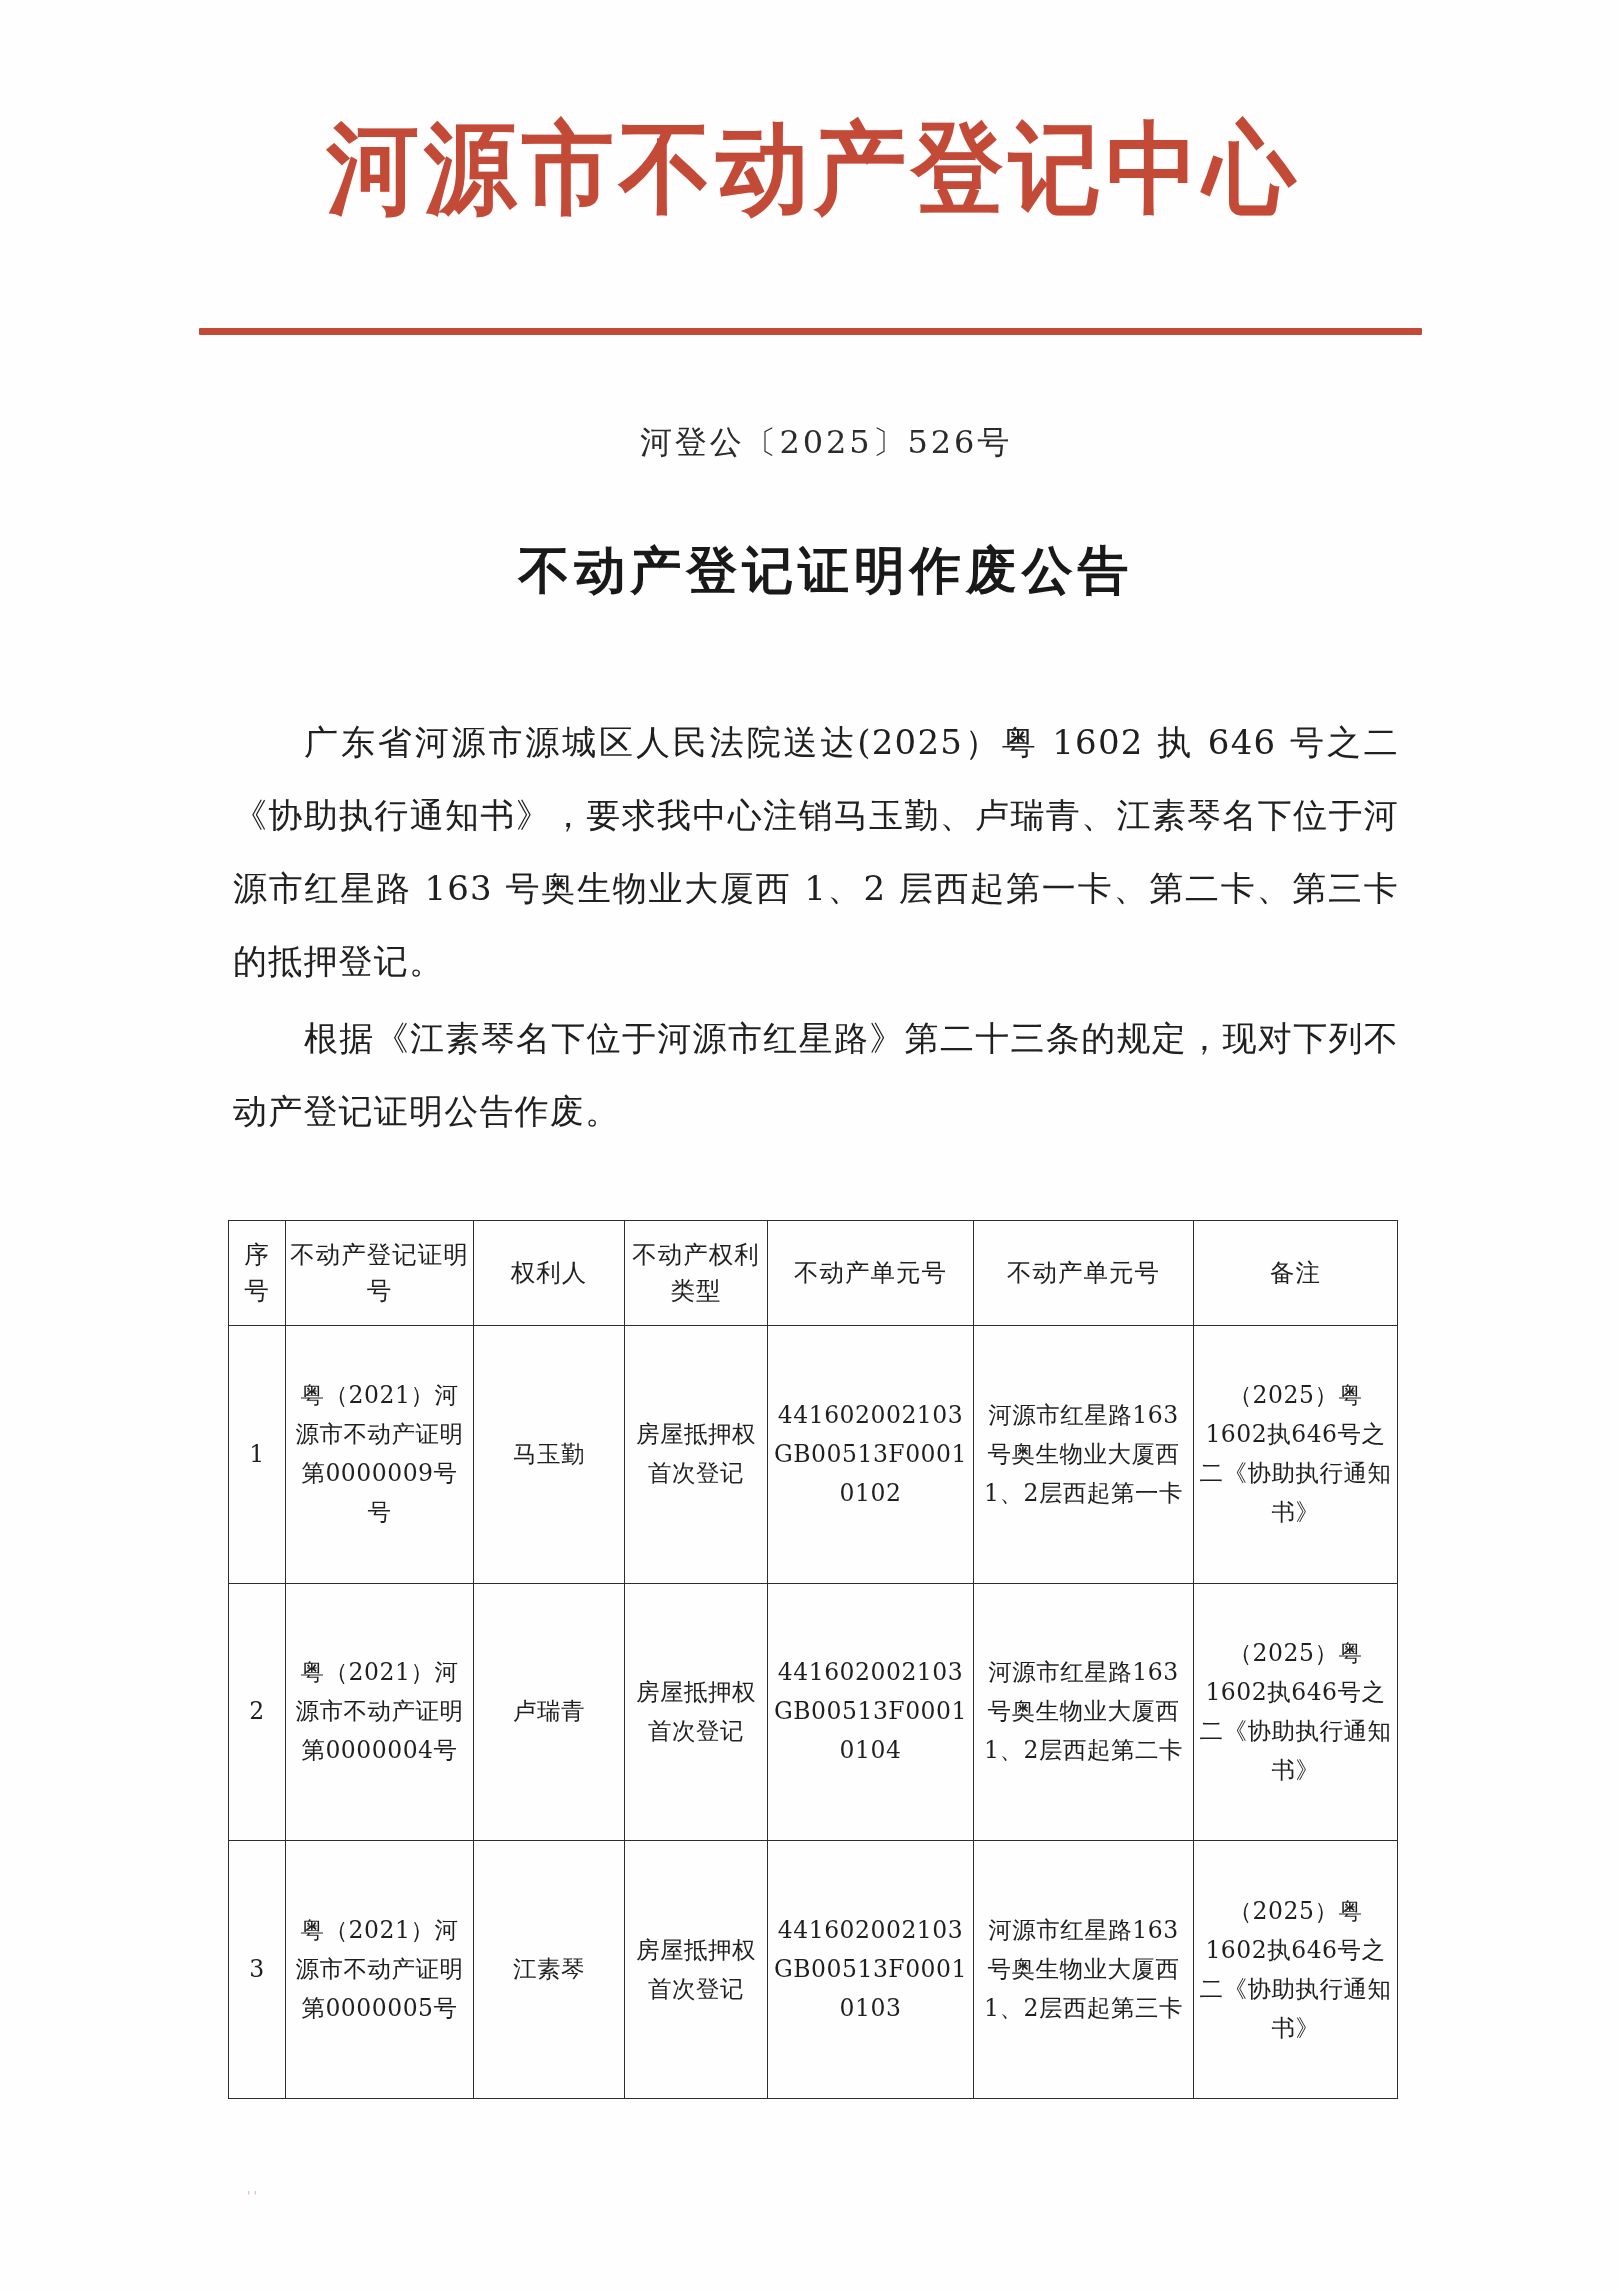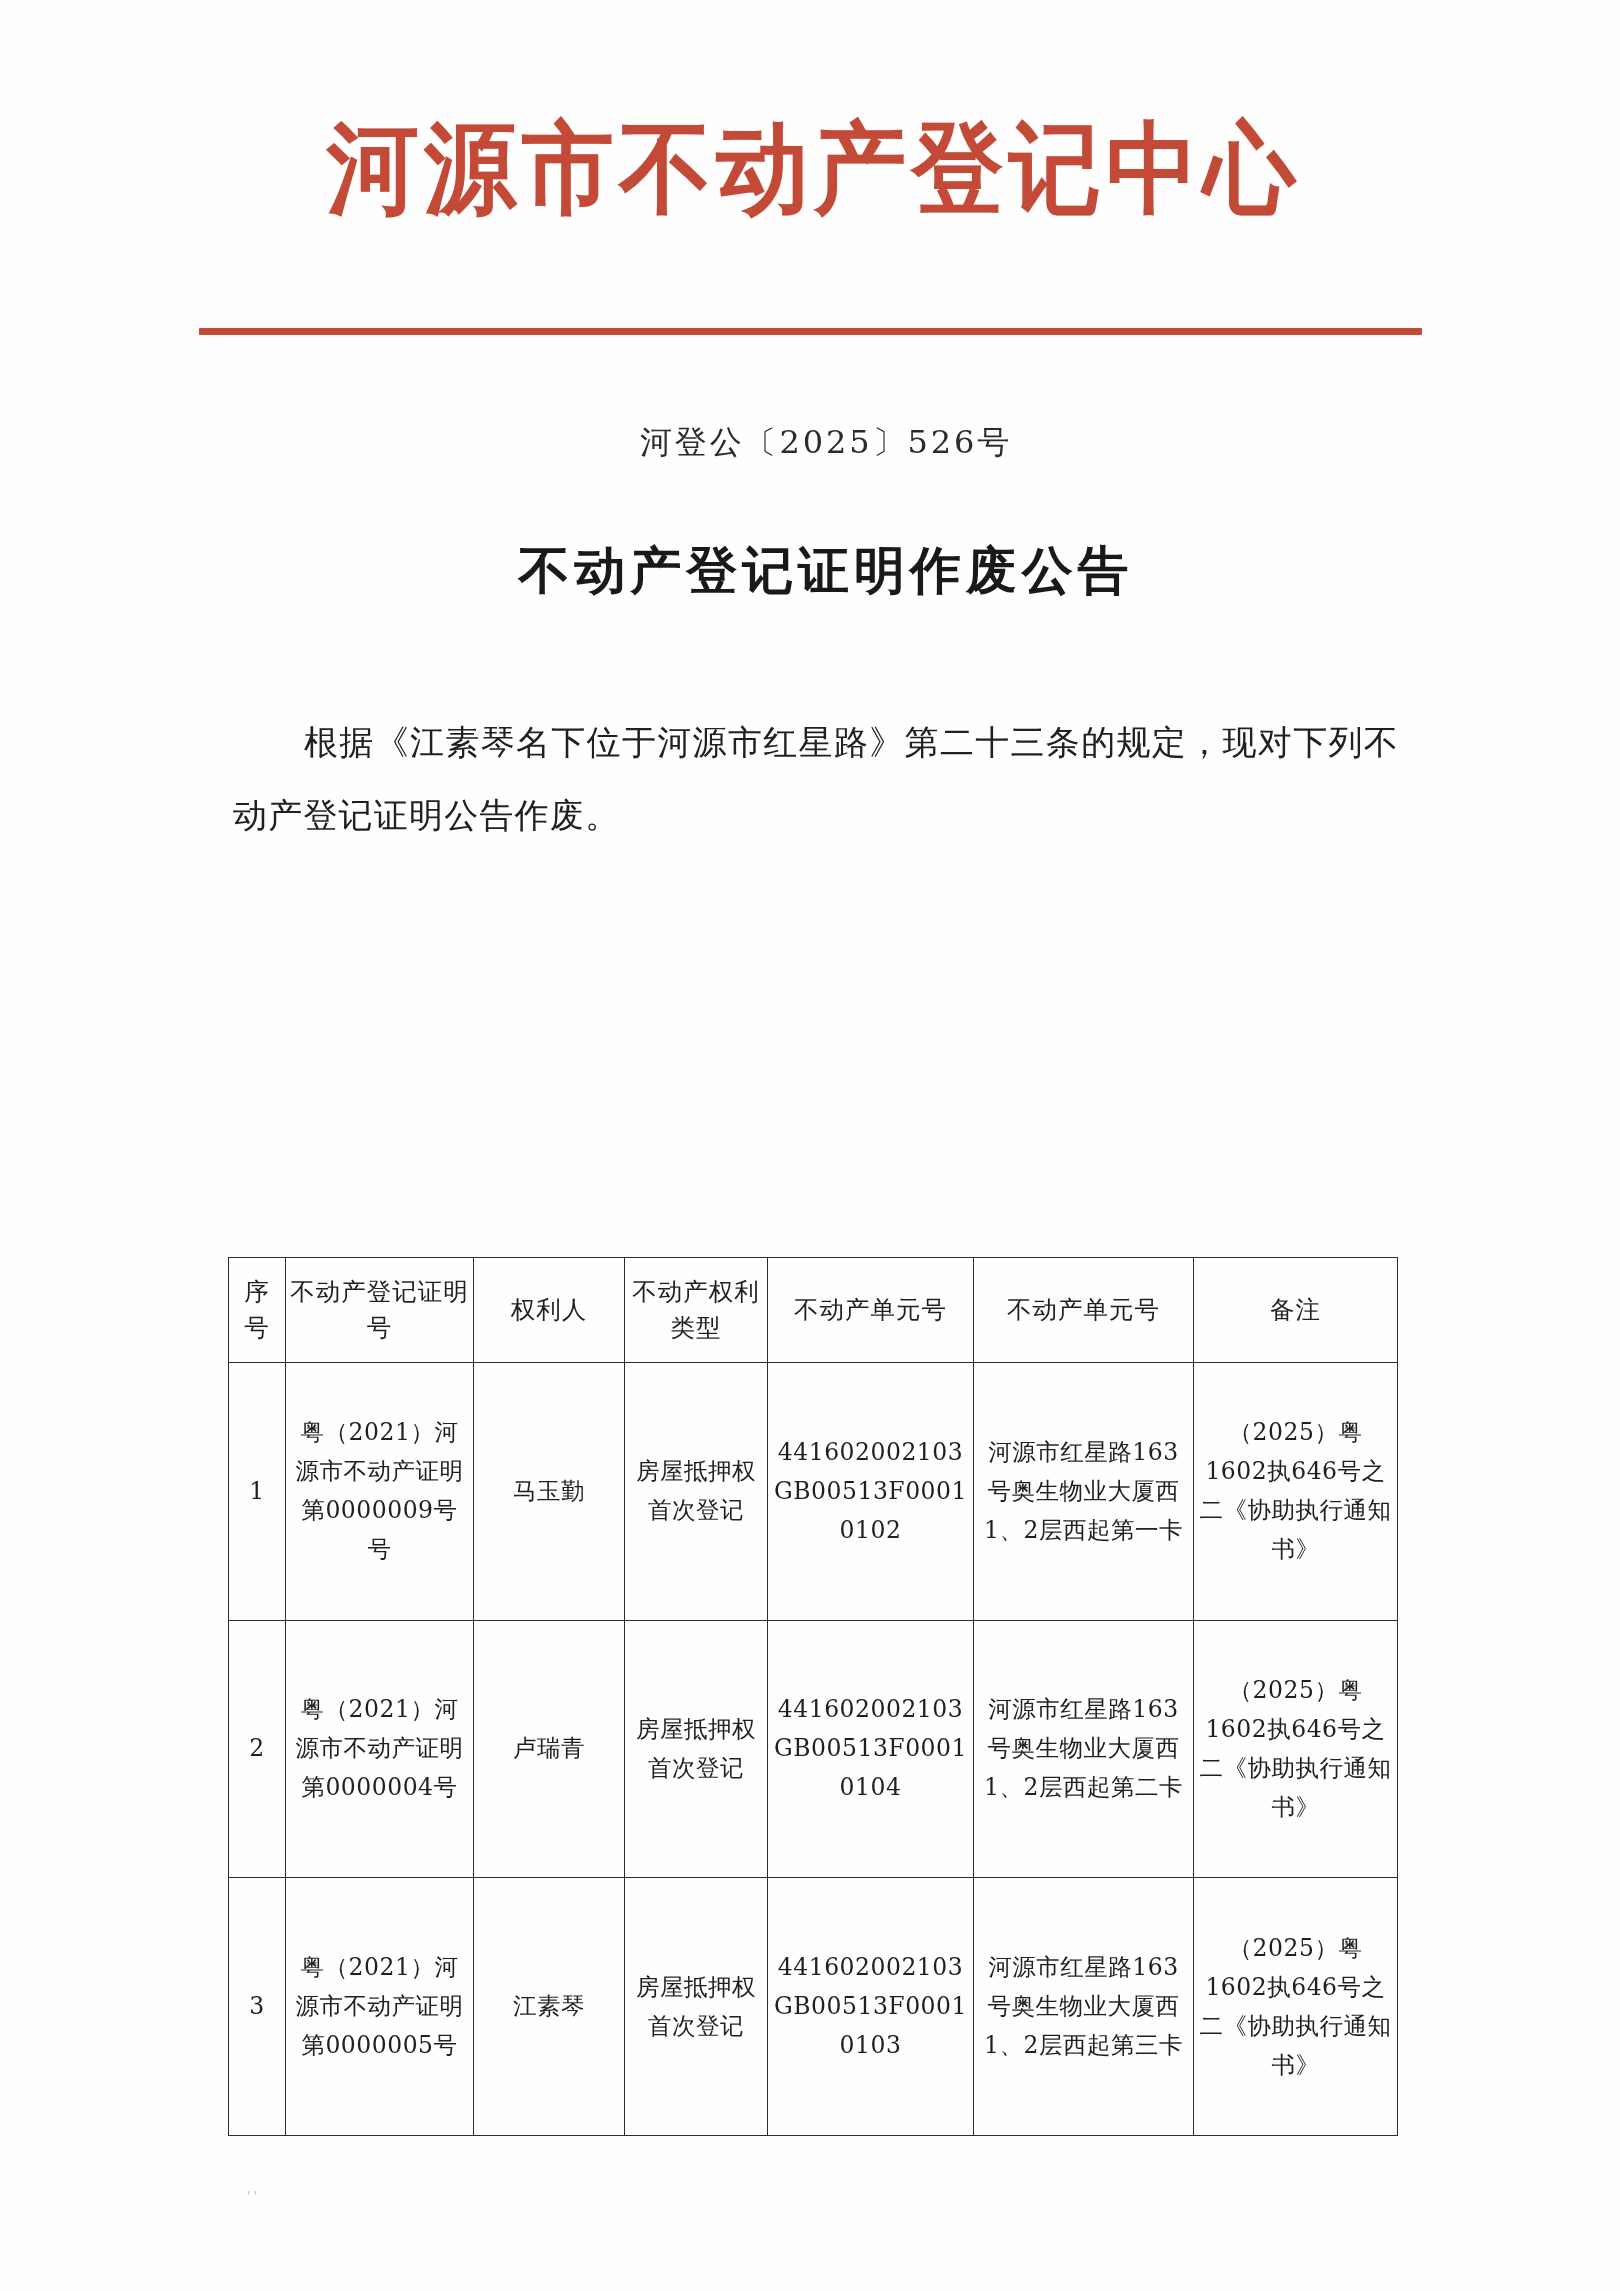--- a/index.html
+++ b/index.html
@@ -115,21 +115,20 @@
     position: absolute;
     top: 1220px;
     left: 228px;
     width: 1168px;
   }
   table.notice-table {
     width: 100%;
     border-collapse: collapse;
     table-layout: fixed;
     font-family: "DejaVu Serif", "Liberation Serif", serif;
-    margin-top: 37px;
   }
   table.notice-table th,
   table.notice-table td {
     border: 1.5px solid #2d2d2d;
     text-align: center;
     vertical-align: middle;
     color: #1f1f1f;
     padding: 5.9px 3.9px;
   }
   table.notice-table th {
@@ -184,20 +183,21 @@
   </div>
 
   <div class="letterhead-rule"></div>
   <div class="letterhead-rule-thin"></div>
 
   <div class="doc-number">河登公〔2025〕526号</div>
 
   <div class="doc-title">不动产登记证明作废公告</div>
 
   <div class="body-block">
+    <p class="body-para">广东省河源市源城区人民法院送达(2025）粤 1602 执 646 号之二《协助执行通知书》，要求我中心注销马玉勤、卢瑞青、江素琴名下位于河源市红星路 163 号奥生物业大厦西 1、2 层西起第一卡、第二卡、第三卡的抵押登记。</p>
     <p class="body-para">根据《江素琴名下位于河源市红星路》第二十三条的规定，现对下列不动产登记证明公告作废。</p>
   </div>
 
   <div class="table-wrap">
     <table class="notice-table">
       <colgroup>
         <col class="col-seq">
           <col class="col-cert">
           <col class="col-owner">
         <col class="col-type">

